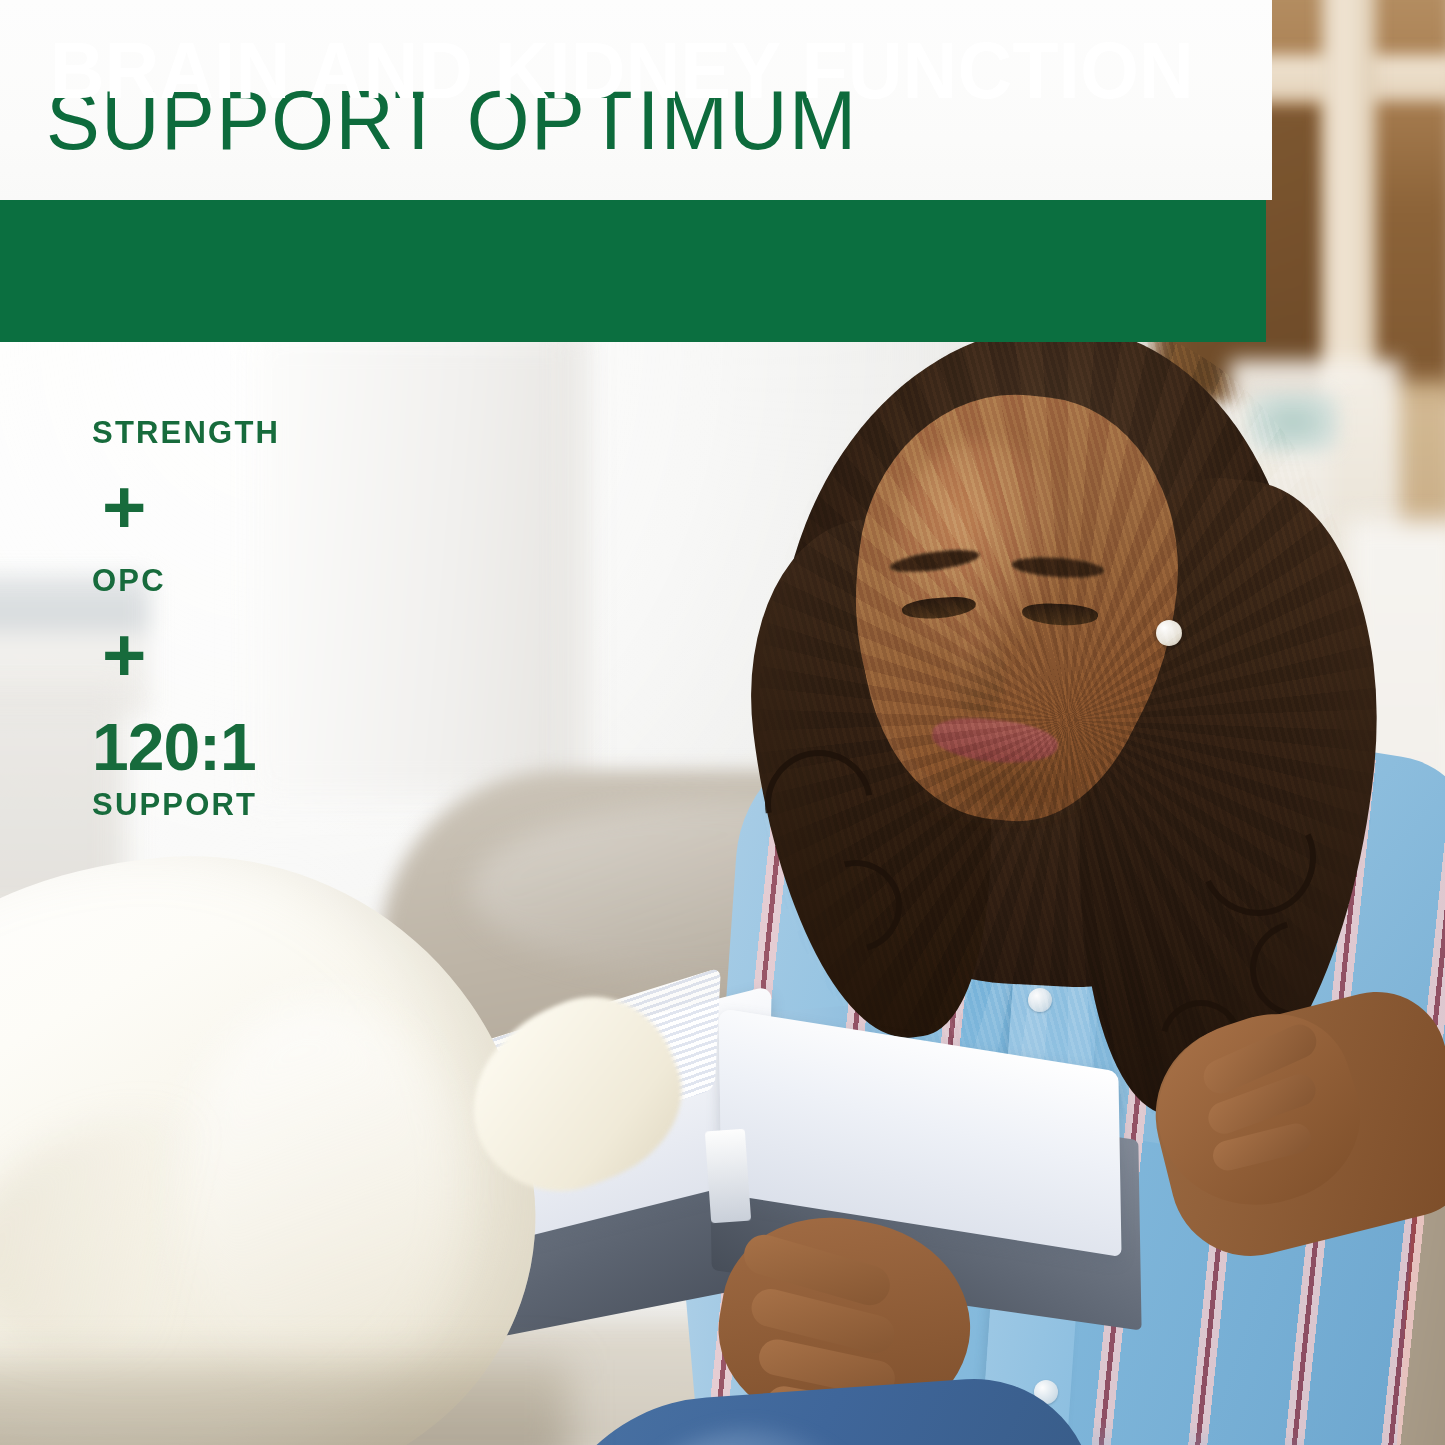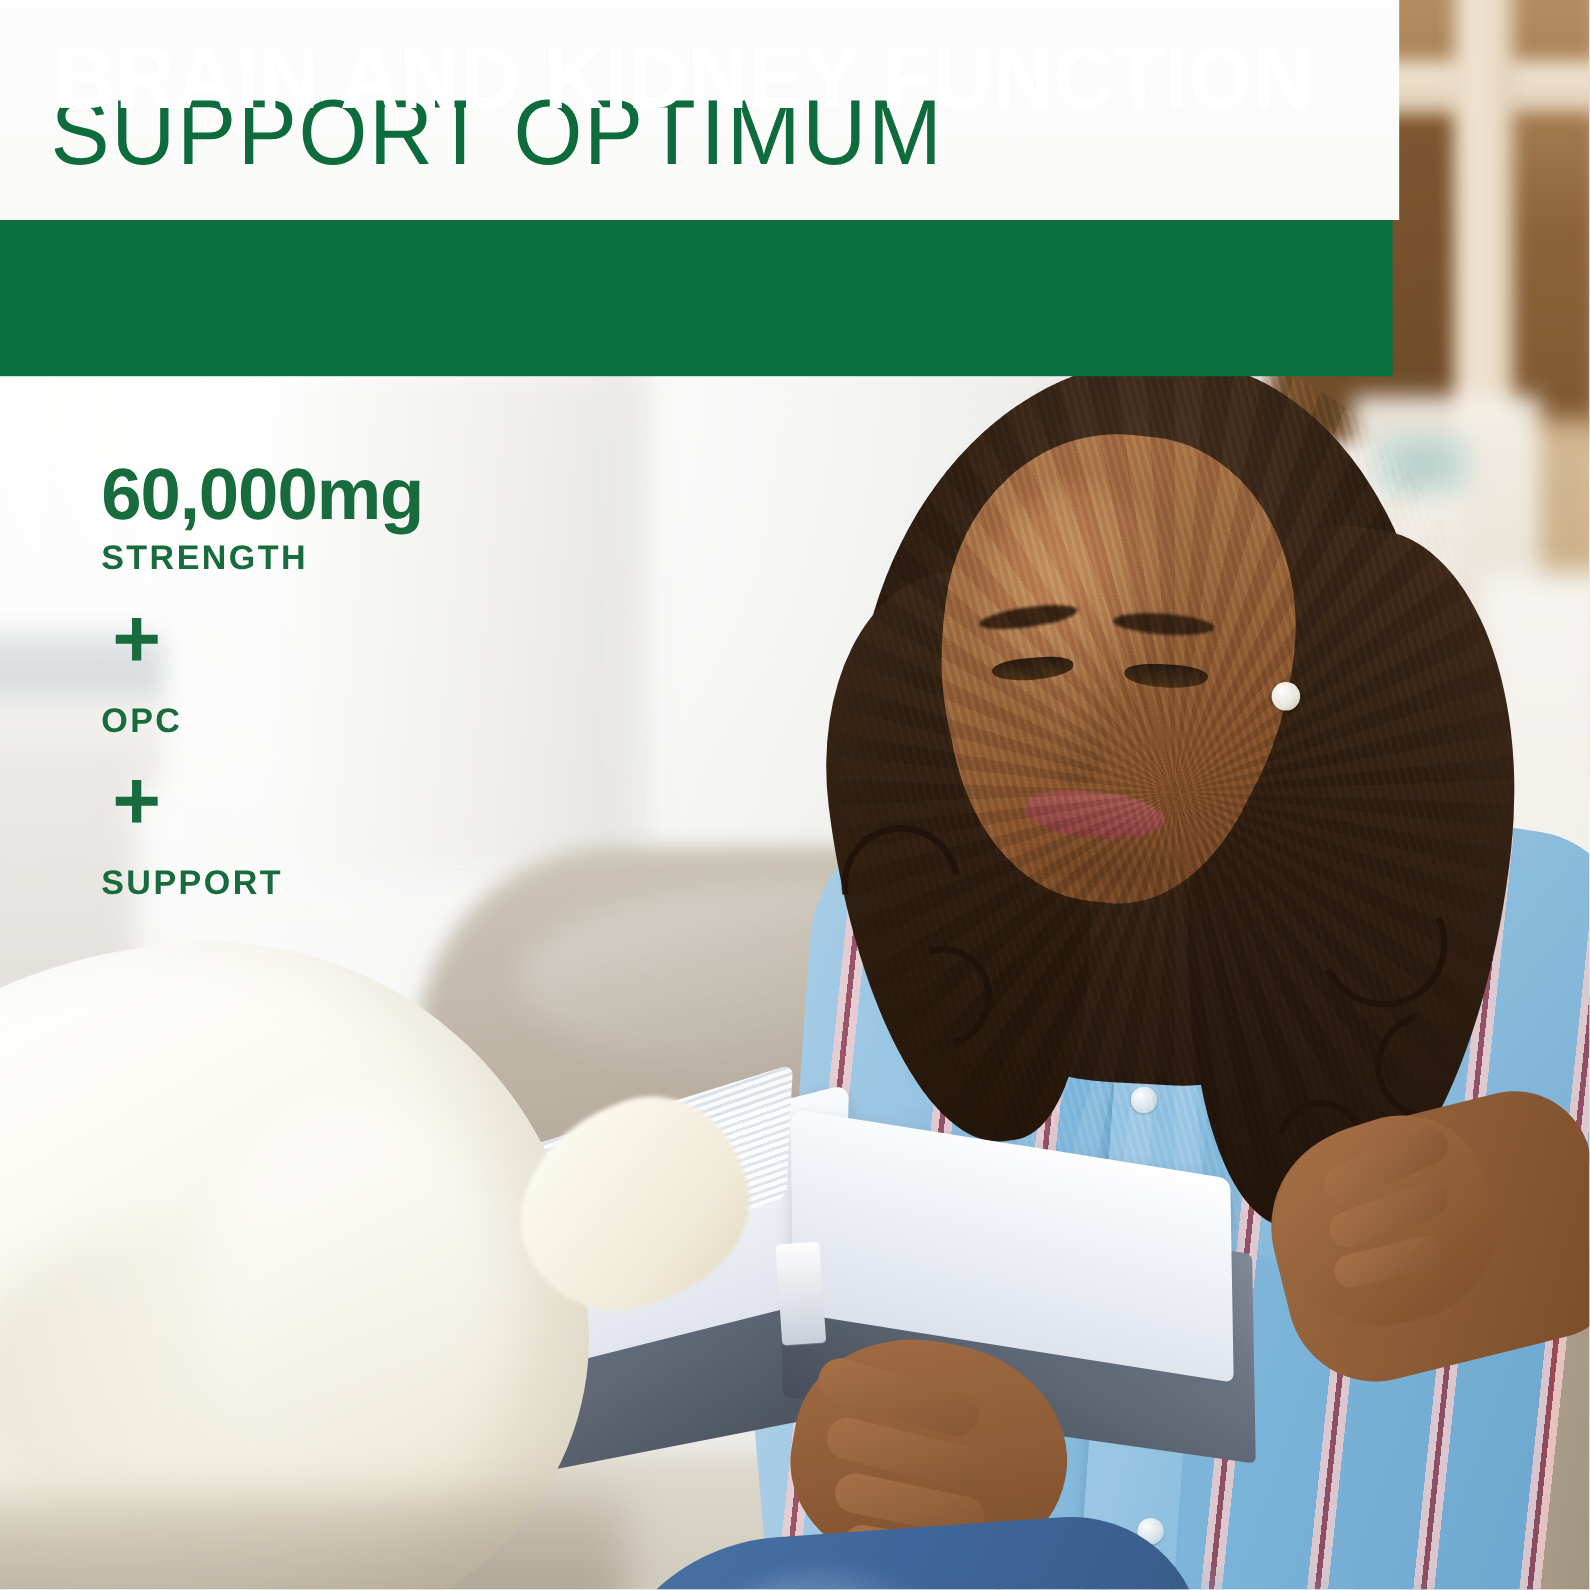--- a/index.html
+++ b/index.html
@@ -534,21 +534,21 @@
     <div class="pillow-shadow-bottom"></div>
   </div>
 
   <div class="top-white"></div>
   <div class="headline">SUPPORT OPTIMUM</div>
 
   <div class="banner"></div>
   <div class="banner-text">BRAIN AND KIDNEY FUNCTION</div>
 
   <div class="stats">
-    <div class="stat-value sp1">60,000mg</div>
     <div class="stat-label">STRENGTH</div>
     <div class="plus">+</div>
     <div class="stat-label">OPC</div>
     <div class="plus">+</div>
+    <div class="stat-value sp3">120:1</div>
     <div class="stat-label">SUPPORT</div>
   </div>
 
 </div>
 
 </body></html>

